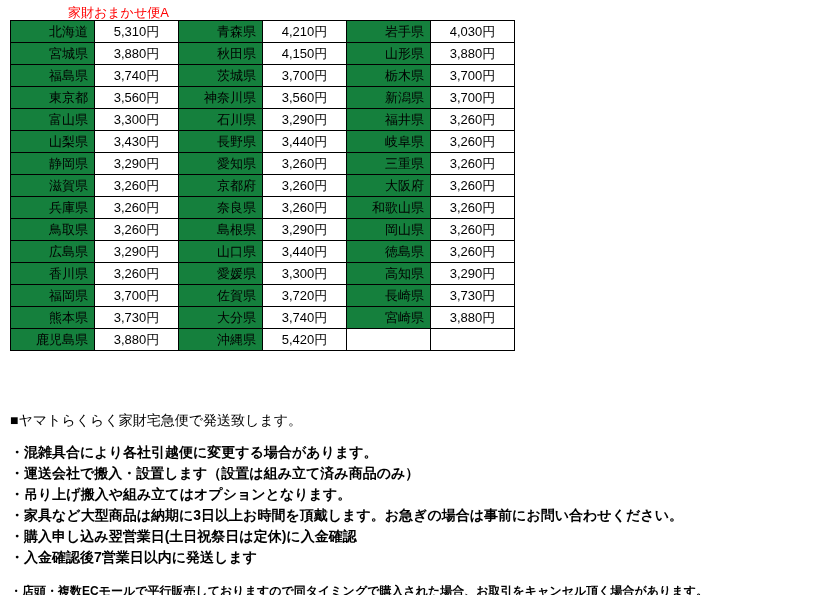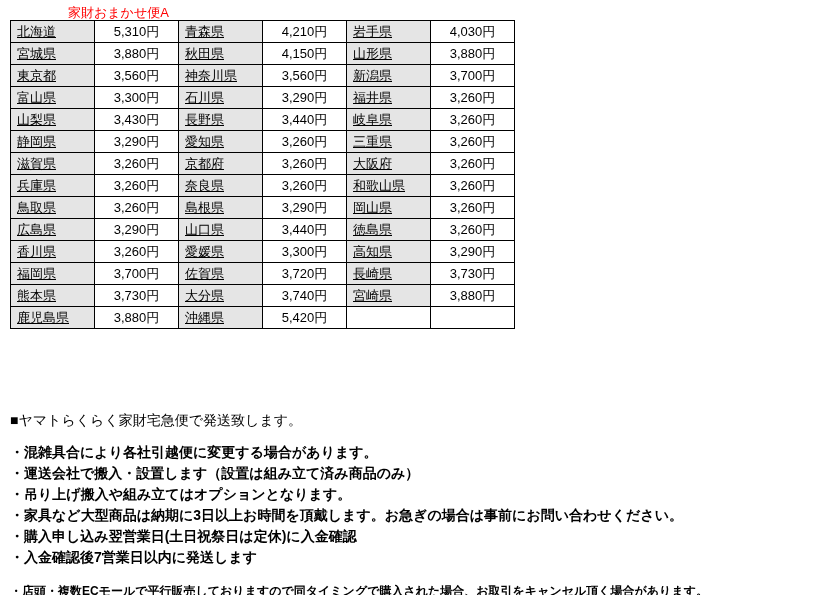--- a/index.html
+++ b/index.html
@@ -41,24 +41,23 @@
   table.fee-table td {
     border: 1px solid #000000;
     height: 22px;
     font-size: 13px;
     padding: 0 6px;
     box-sizing: border-box;
     vertical-align: middle;
   }
   td.pref {
     width: 84px;
-    text-align: left;
-    background: #e5e5e5;
+    text-align: right;
+    background: #15803d;
     font-weight: normal;
-    text-decoration: underline;
   }
   td.price {
     width: 84px;
     text-align: center;
     background: #ffffff;
   }
   td.empty {
     border: none;
     background: transparent;
   }
@@ -107,20 +106,28 @@
         <td class="pref">岩手県</td>
         <td class="price">4,030円</td>
       </tr>
       <tr>
         <td class="pref">宮城県</td>
         <td class="price">3,880円</td>
         <td class="pref">秋田県</td>
         <td class="price">4,150円</td>
         <td class="pref">山形県</td>
         <td class="price">3,880円</td>
+      </tr>
+      <tr>
+        <td class="pref">福島県</td>
+        <td class="price">3,740円</td>
+        <td class="pref">茨城県</td>
+        <td class="price">3,700円</td>
+        <td class="pref">栃木県</td>
+        <td class="price">3,700円</td>
       </tr>
       <tr>
         <td class="pref">東京都</td>
         <td class="price">3,560円</td>
         <td class="pref">神奈川県</td>
         <td class="price">3,560円</td>
         <td class="pref">新潟県</td>
         <td class="price">3,700円</td>
       </tr>
       <tr>

